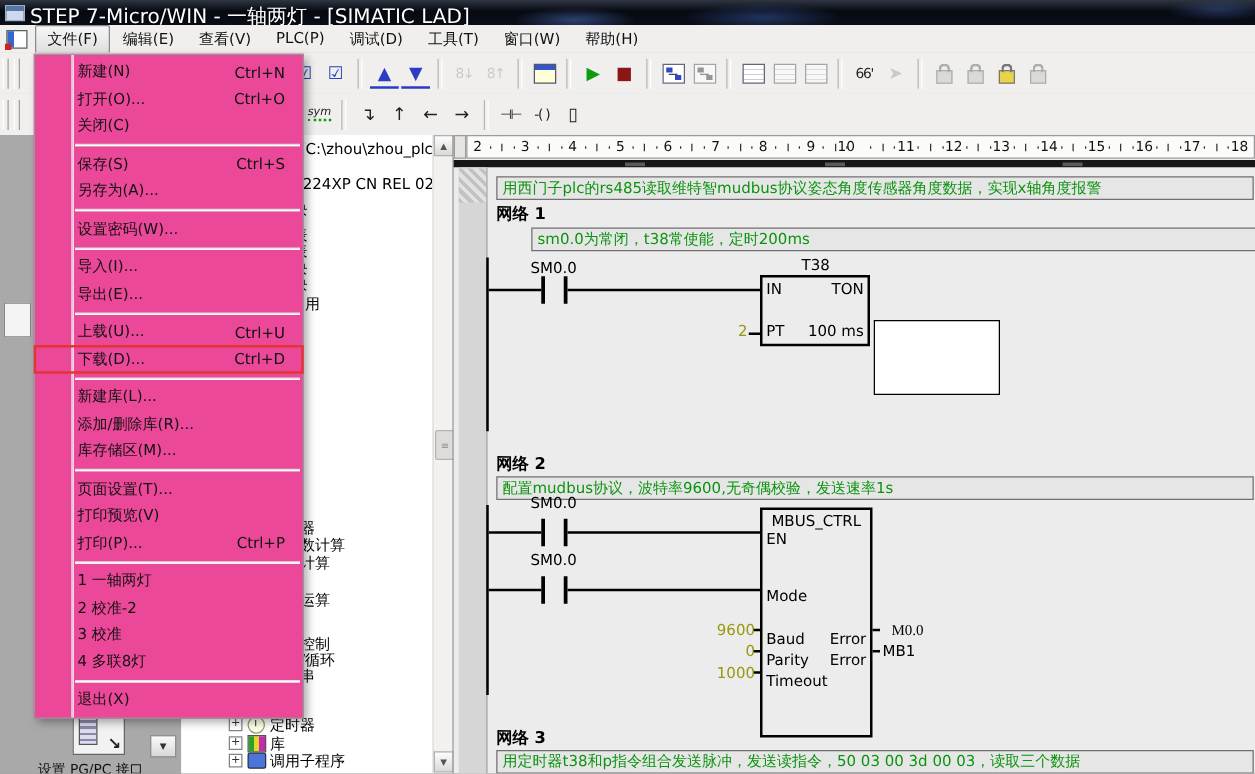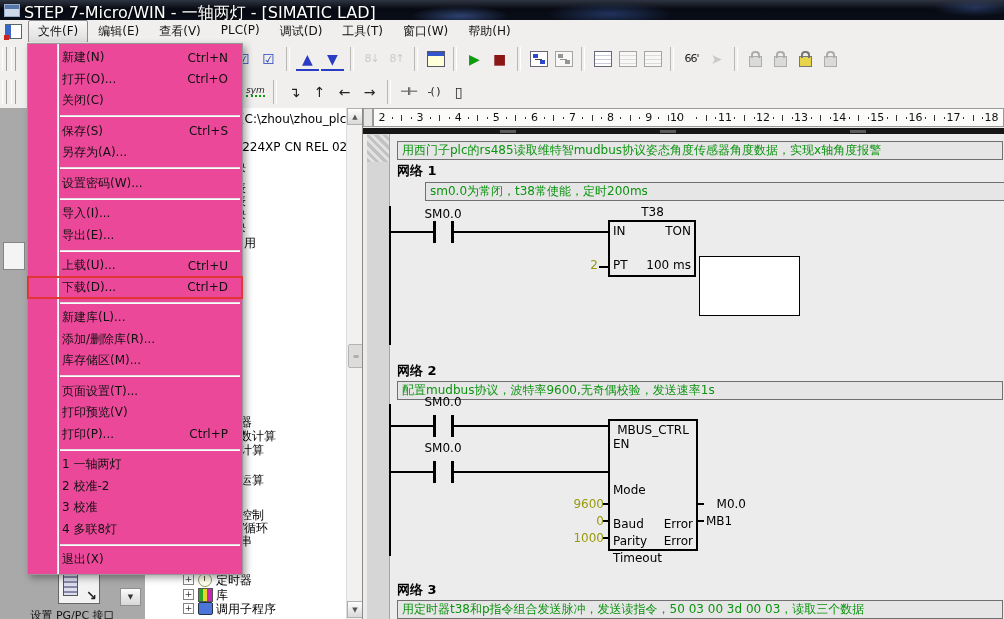--- a/index.html
+++ b/index.html
@@ -346,38 +346,38 @@
   <div class="vbar" style="left:433px;top:415px;"></div>
   <div class="vbar" style="left:451px;top:415px;"></div>
   <div class="hw" style="left:454px;top:425px;width:154px;"></div>
 
   <div class="opnd" style="left:423px;top:441px;width:40px;">SM0.0</div>
   <div class="hw" style="left:391px;top:471px;width:42px;"></div>
   <div class="vbar" style="left:433px;top:461px;"></div>
   <div class="vbar" style="left:451px;top:461px;"></div>
   <div class="hw" style="left:454px;top:471px;width:154px;"></div>
 
-  <div class="lbox" style="left:608px;top:419px;width:90px;height:132px;text-decoration:underline;">
+  <div class="lbox" style="left:608px;top:406px;width:90px;height:184px;text-decoration:underline;">
     <span class="boxtxt" style="left:0;right:0;top:2px;text-align:center;">MBUS_CTRL</span>
     <span class="boxtxt" style="left:3px;top:16px;">EN</span>
     <span class="boxtxt" style="left:3px;top:62px;">Mode</span>
     <span class="boxtxt" style="left:3px;top:96px;">Baud</span>
     <span class="boxtxt" style="left:3px;top:113px;">Parity</span>
     <span class="boxtxt" style="left:3px;top:130px;">Timeout</span>
     <span class="boxtxt" style="right:3px;top:96px;">Error</span>
     <span class="boxtxt" style="right:3px;top:113px;">Error</span>
   </div>
   <div class="opnd olive" style="left:566px;top:497px;width:38px;">9600</div>
   <div class="hw" style="left:603px;top:503px;width:5px;"></div>
   <div class="opnd olive" style="left:566px;top:514px;width:38px;">0</div>
   <div class="hw" style="left:603px;top:520px;width:5px;"></div>
   <div class="opnd olive" style="left:566px;top:531px;width:38px;">1000</div>
   <div class="hw" style="left:603px;top:537px;width:5px;"></div>
   <div class="hw" style="left:698px;top:503px;width:6px;"></div>
-  <div class="opnd" style="left:706px;top:497px;width:40px;text-align:right;">M0.0</div>
+  <div class="opnd" style="left:706px;top:497px;width:40px;text-align:center;font-family:Liberation Serif, serif;">M0.0</div>
   <div class="hw" style="left:698px;top:520px;width:6px;"></div>
   <div class="opnd" style="left:706px;top:514px;width:40px;text-align:left;">MB1</div>
 
   <div class="nettitle" style="left:397px;top:581px;">网络 3</div>
   <div class="lcomment" style="left:397px;top:600px;width:596px;">用定时器t38和p指令组合发送脉冲，发送读指令，50 03 00 3d 00 03，读取三个数据</div>
 
   <div class="filemenu" id="filemenu">
       <div class="menu-item">
         <span class="mi-label">新建(N)</span>
         <span class="mi-key">Ctrl+N</span>

